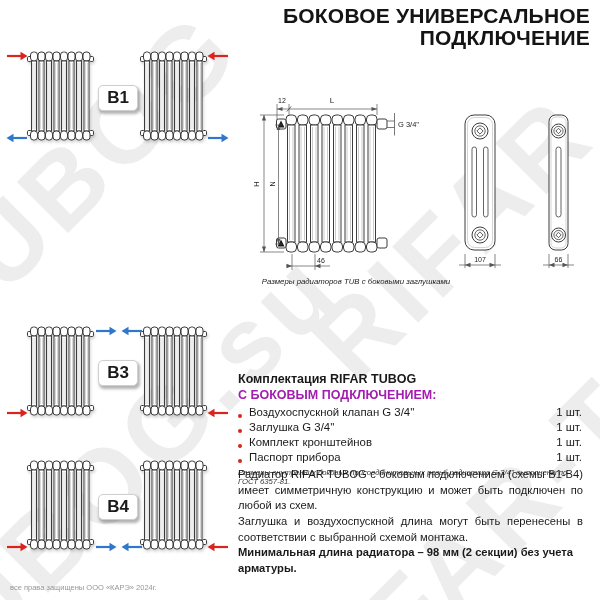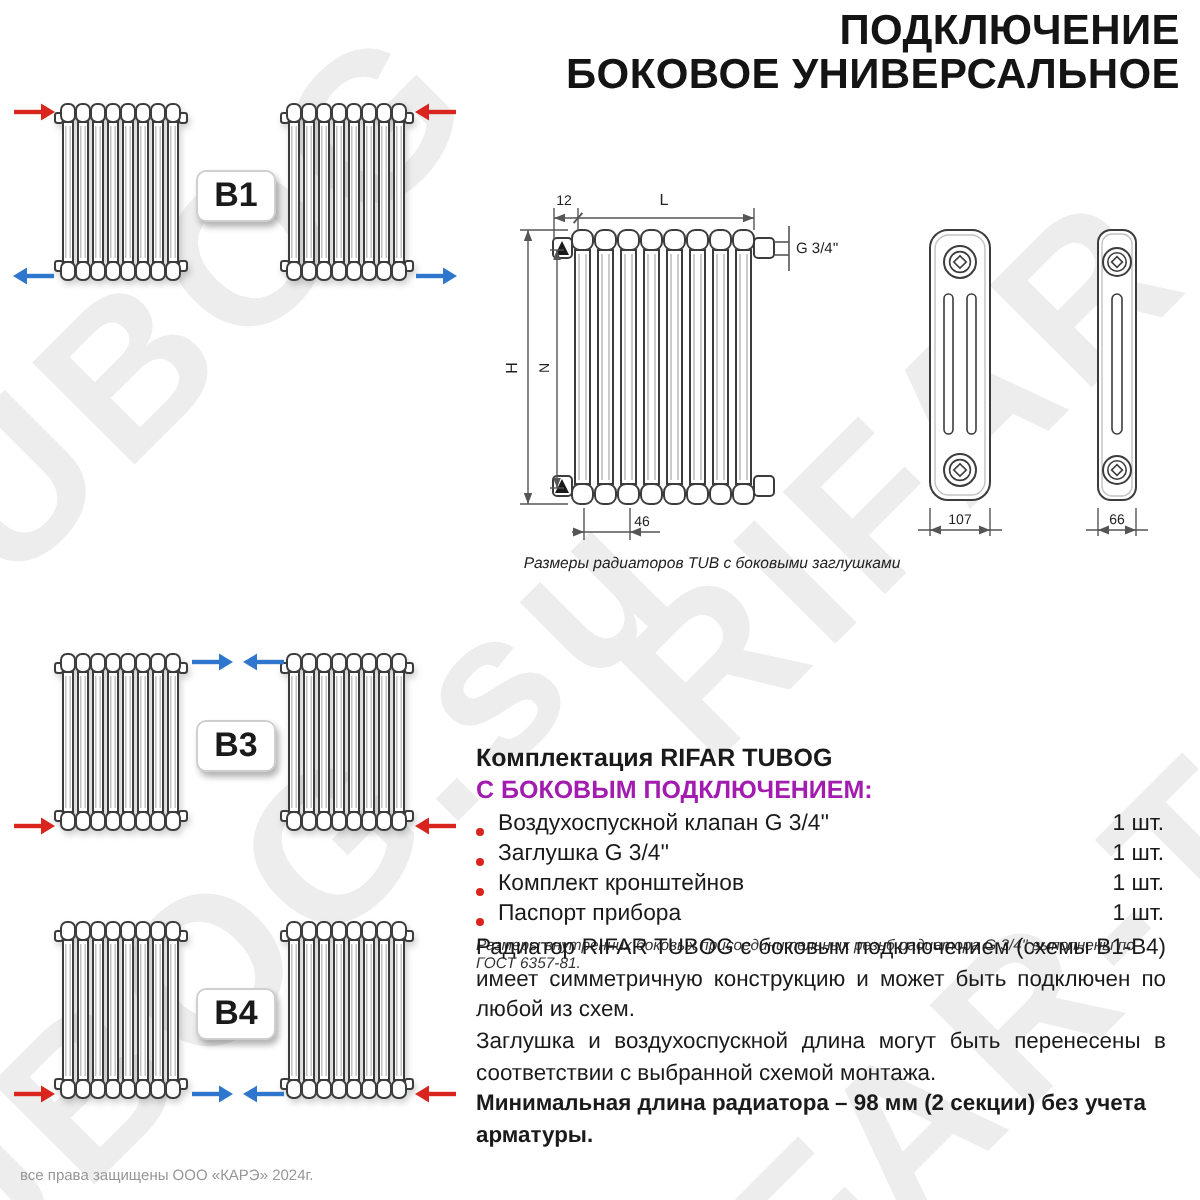--- a/index.html
+++ b/index.html
@@ -89,22 +89,22 @@
 </svg>
 
 <div id="page">
 
   <div class="wm" style="left:-70px;top:260px">TUBOG</div>
   <div class="wm" style="left:330px;top:300px">RIFAR</div>
   <div class="wm" style="left:-90px;top:620px">TUBOG.su</div>
   <div class="wm" style="left:300px;top:660px">RIFAR-T</div>
 
   <div class="ct title">
+    <div>БОКОВОЕ УНИВЕРСАЛЬНОЕ</div>
     <div>ПОДКЛЮЧЕНИЕ</div>
-    <div>БОКОВОЕ УНИВЕРСАЛЬНОЕ</div>
   </div>
 
   <div class="ct scheme-row" style="top:45px">
     <svg class="rad rad-l">
         <use href="#rad-front"></use>
       </svg>
     <svg class="rad rad-r">
         <use href="#rad-front"></use>
       </svg>
     <div class="scheme-label">

